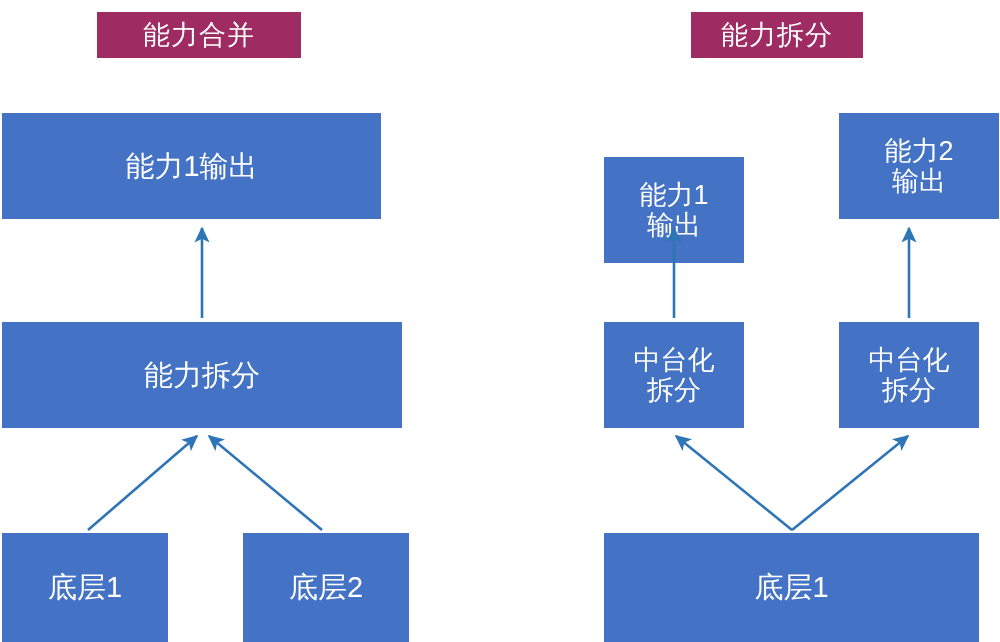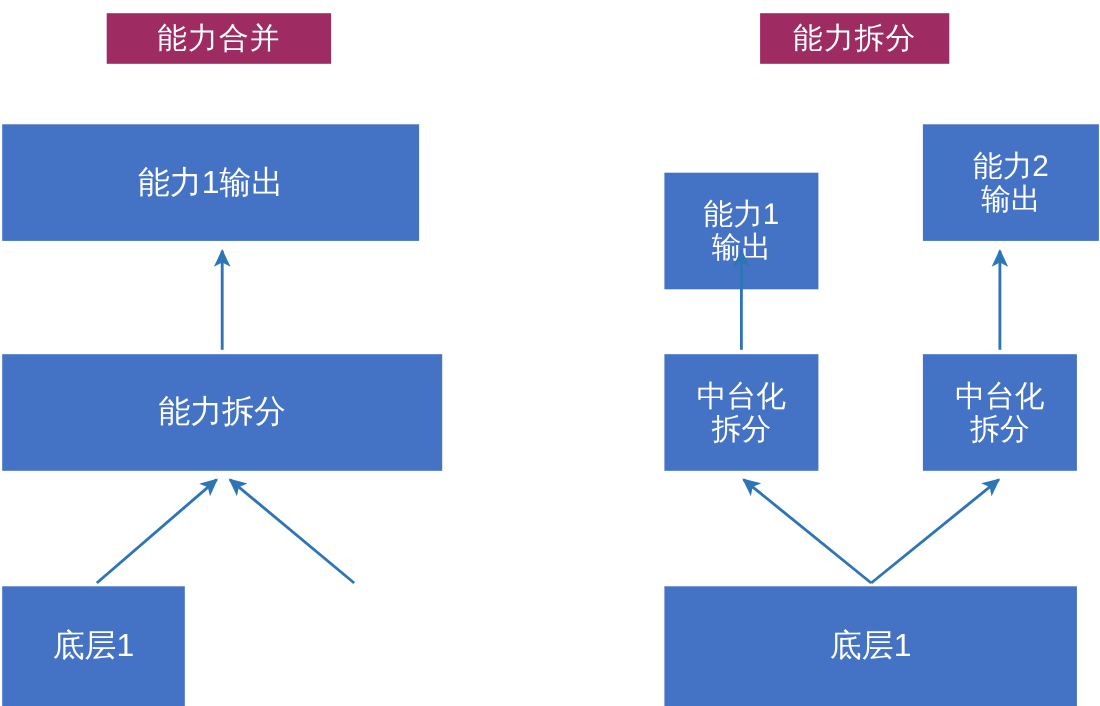--- a/index.html
+++ b/index.html
@@ -65,20 +65,21 @@
   <div class="panel" style="left:0; width:500px;">
 
     <div class="title-bar" style="left:97px; top:12px; width:204px; height:46px;">能力合并</div>
 
     <div class="node big" style="left:2px; top:113px; width:379px; height:106px;">能力1输出</div>
 
     <div class="node big" style="left:2px; top:322px; width:400px; height:106px;">能力拆分</div>
 
     <div class="node big" style="left:2px; top:533px; width:166px; height:109px;">底层1</div>
 
+    <div class="node big" style="left:243px; top:533px; width:166px; height:109px;">底层2</div>
   </div>
 
   <div class="panel" style="left:500px; width:500px;">
 
     <div class="title-bar" style="left:191px; top:12px; width:172px; height:46px;font-family:Liberation Serif, serif;">能力拆分</div>
 
     <div class="node small" style="left:104px; top:113px; width:140px; height:106px;margin-top:44px;">能力1
 输出</div>
 
     <div class="node small" style="left:339px; top:113px; width:160px; height:106px;">能力2

